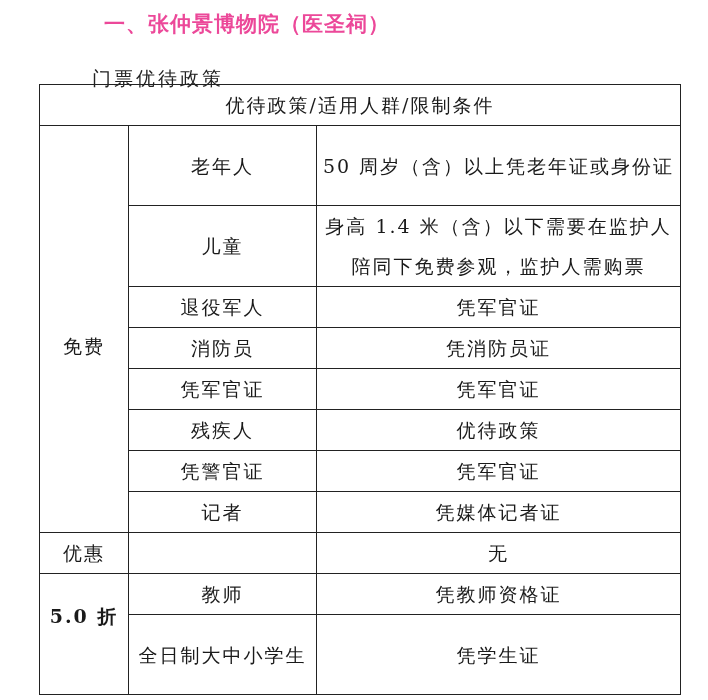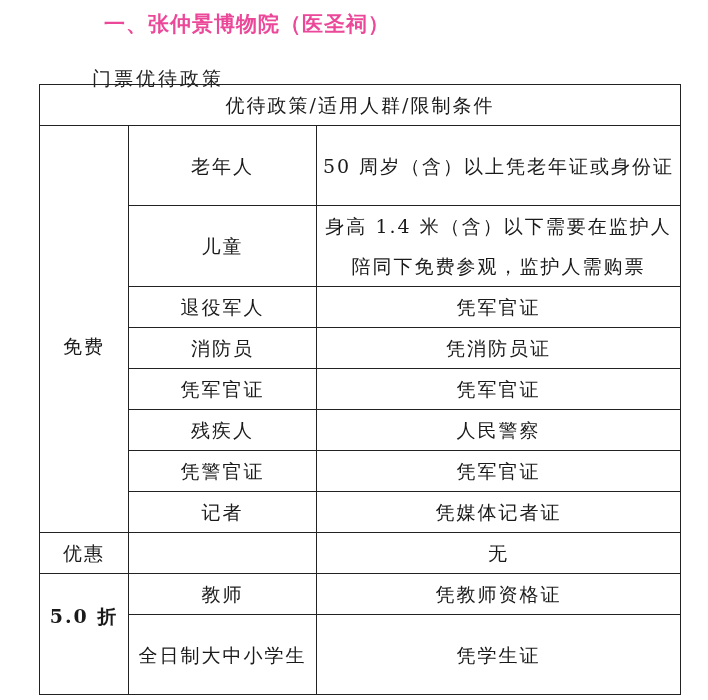--- a/index.html
+++ b/index.html
@@ -53,21 +53,21 @@
   <tr class="r1">
     <td>消防员</td>
     <td>凭消防员证</td>
   </tr>
   <tr class="r1">
     <td>凭军官证</td>
     <td>凭军官证</td>
   </tr>
   <tr class="r1">
     <td>残疾人</td>
-    <td>人民警察</td>
+    <td>优待政策</td>
   </tr>
   <tr class="r1">
     <td>凭警官证</td>
     <td>凭军官证</td>
   </tr>
   <tr class="r1">
     <td>记者</td>
     <td>凭媒体记者证</td>
   </tr>
 

